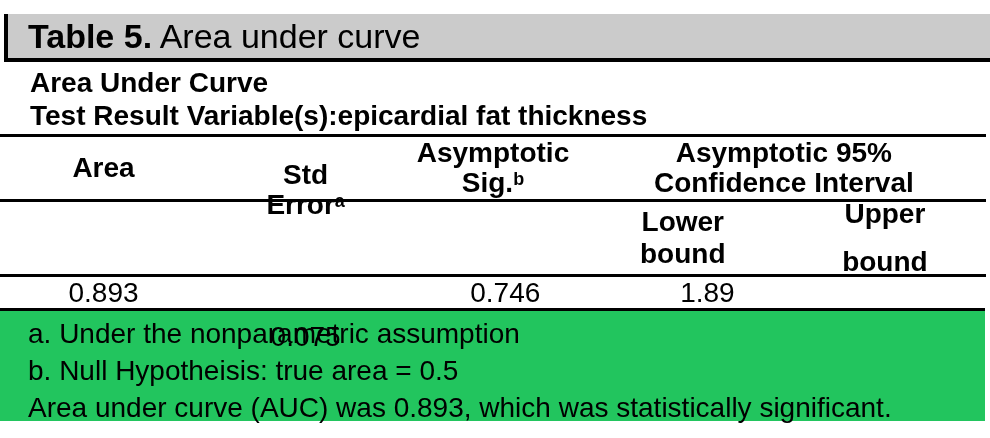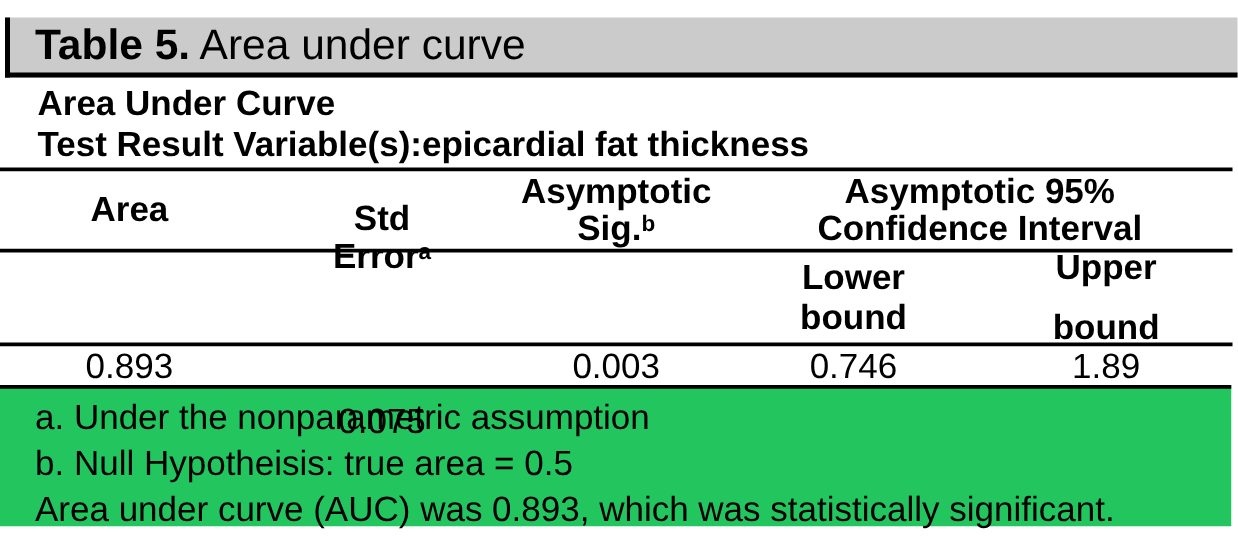--- a/index.html
+++ b/index.html
@@ -113,21 +113,20 @@
       <div>Upper</div>
       <div>bound</div>
     </div>
   </div>
 
   <div class="rule"></div>
 
   <div class="row data-row">
     <div class="cell c1">0.893</div>
     <div class="cell c2">0.075</div>
-    <div class="cell c3">0.003</div>
     <div class="cell c4">0.746</div>
     <div class="cell c5">1.89</div>
   </div>
 
   <div class="footer">
     <div>a. Under the nonparametric assumption</div>
     <div>b. Null Hypotheisis: true area = 0.5</div>
     <div>Area under curve (AUC) was 0.893, which was statistically significant.</div>
   </div>
 

